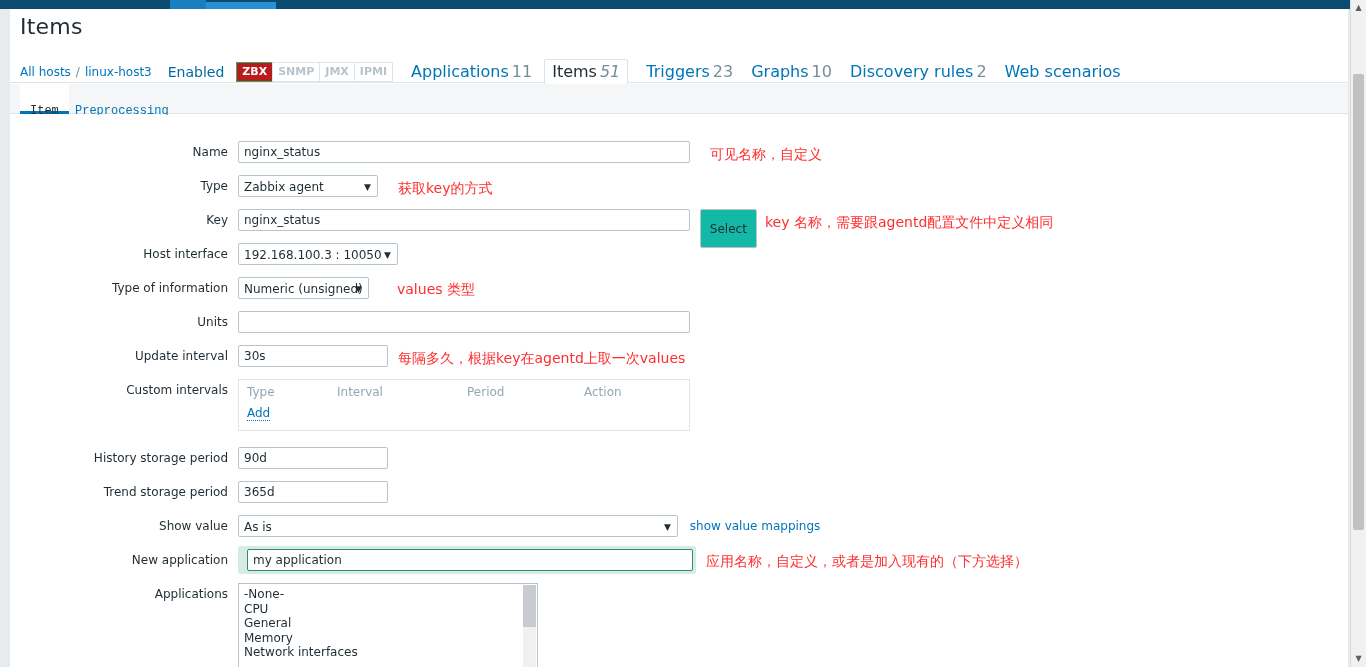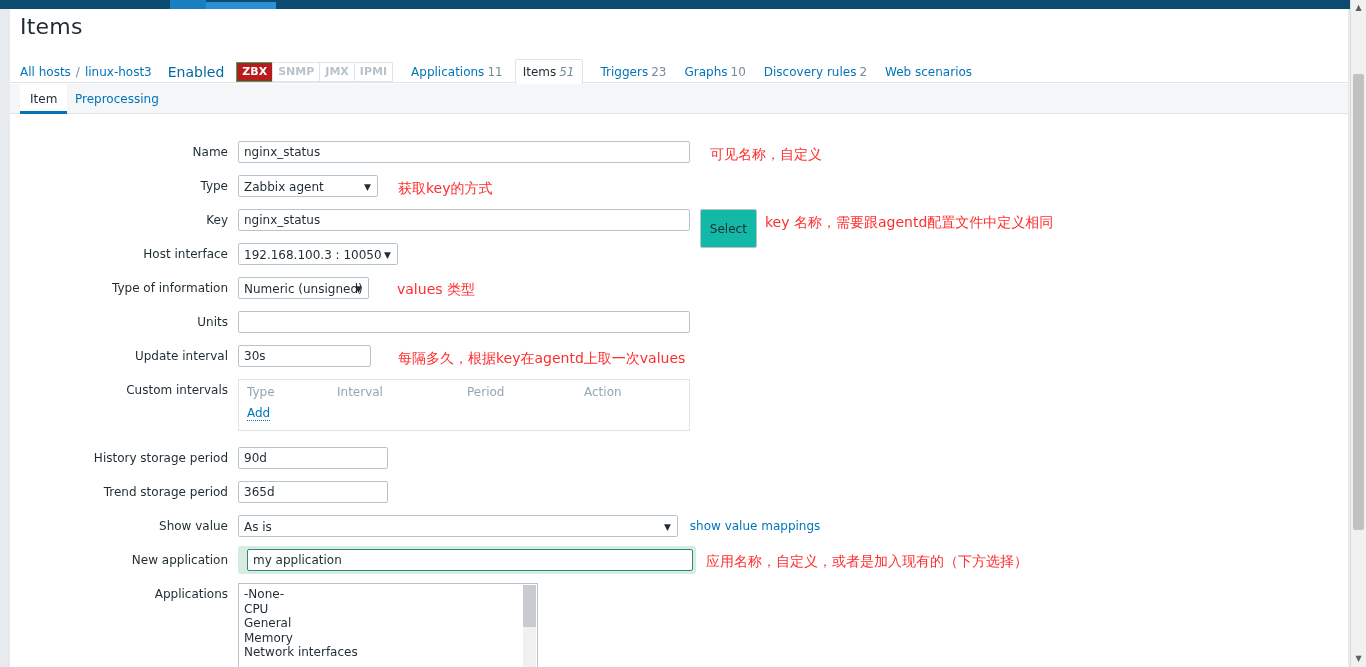--- a/index.html
+++ b/index.html
@@ -79,21 +79,21 @@
     cursor: pointer;
   }
   .iface:last-child { border-right: 1px solid #dfe4e7; }
   .iface.active {
     background: #b91c1c;
     border-color: #34af67;
     color: #ffffff;
   }
   .nav-tab {
     color: #0275b8; text-decoration: none;
-    font-size: 12px; margin-left: 18px;
+    font-size: 16px; margin-left: 18px;
     line-height: 18px; cursor: pointer;
   }
   .nav-tab .cnt { color: #768d99; margin-left: 3px; }
   .nav-tab.selected {
     background: #ffffff;
     color: #1f2c33;
     padding: 3px 7px;
     margin-left: 12px;
     border: 1px solid #dfe4e7;
     border-radius: 2px;
@@ -104,21 +104,22 @@
   .formtabs {
     position: absolute; top: 75px; left: 0;
     width: 1338px; height: 30px;
     background: #f4f6f7;
     border-bottom: 1px solid #dfe4e7;
   }
   .formtab {
     position: absolute; top: 0;
     height: 30px; line-height: 30px;
     font-size: 12px; cursor: pointer;
-    padding: 0 10px;
+    padding: 12px 10px;
+    font-family: Liberation Mono, monospace;
   }
   .formtab.active {
     left: 10px;
     color: #1f2c33;
     background: #ffffff;
     border-bottom: 3px solid #0275b8;
   }
   .formtab.inactive {
     left: 55px;
     color: #0275b8;
@@ -378,21 +379,21 @@
     <div class="row" style="top:196px;">
       <div class="lbl">Units</div>
       <div class="fld">
         <input class="txt" style="width: 452px;" value="">
       </div>
     </div>
 
     <div class="row" style="top:230px;">
       <div class="lbl">Update interval</div>
       <div class="fld">
-        <input class="txt" style="width: 133px;" value="30s">
+        <input class="txt" style="width: 150px;" value="30s">
       </div>
       <div class="note" style="left:388px; top:4px;">每隔多久，根据key在agentd上取一次values</div>
     </div>
 
     <div class="row" style="top:264px;">
       <div class="lbl">Custom intervals</div>
       <div class="ci-box" style="top:0;">
         <div class="ci-head">
           <span style="left:8px;">Type</span>
           <span style="left:98px;">Interval</span>

